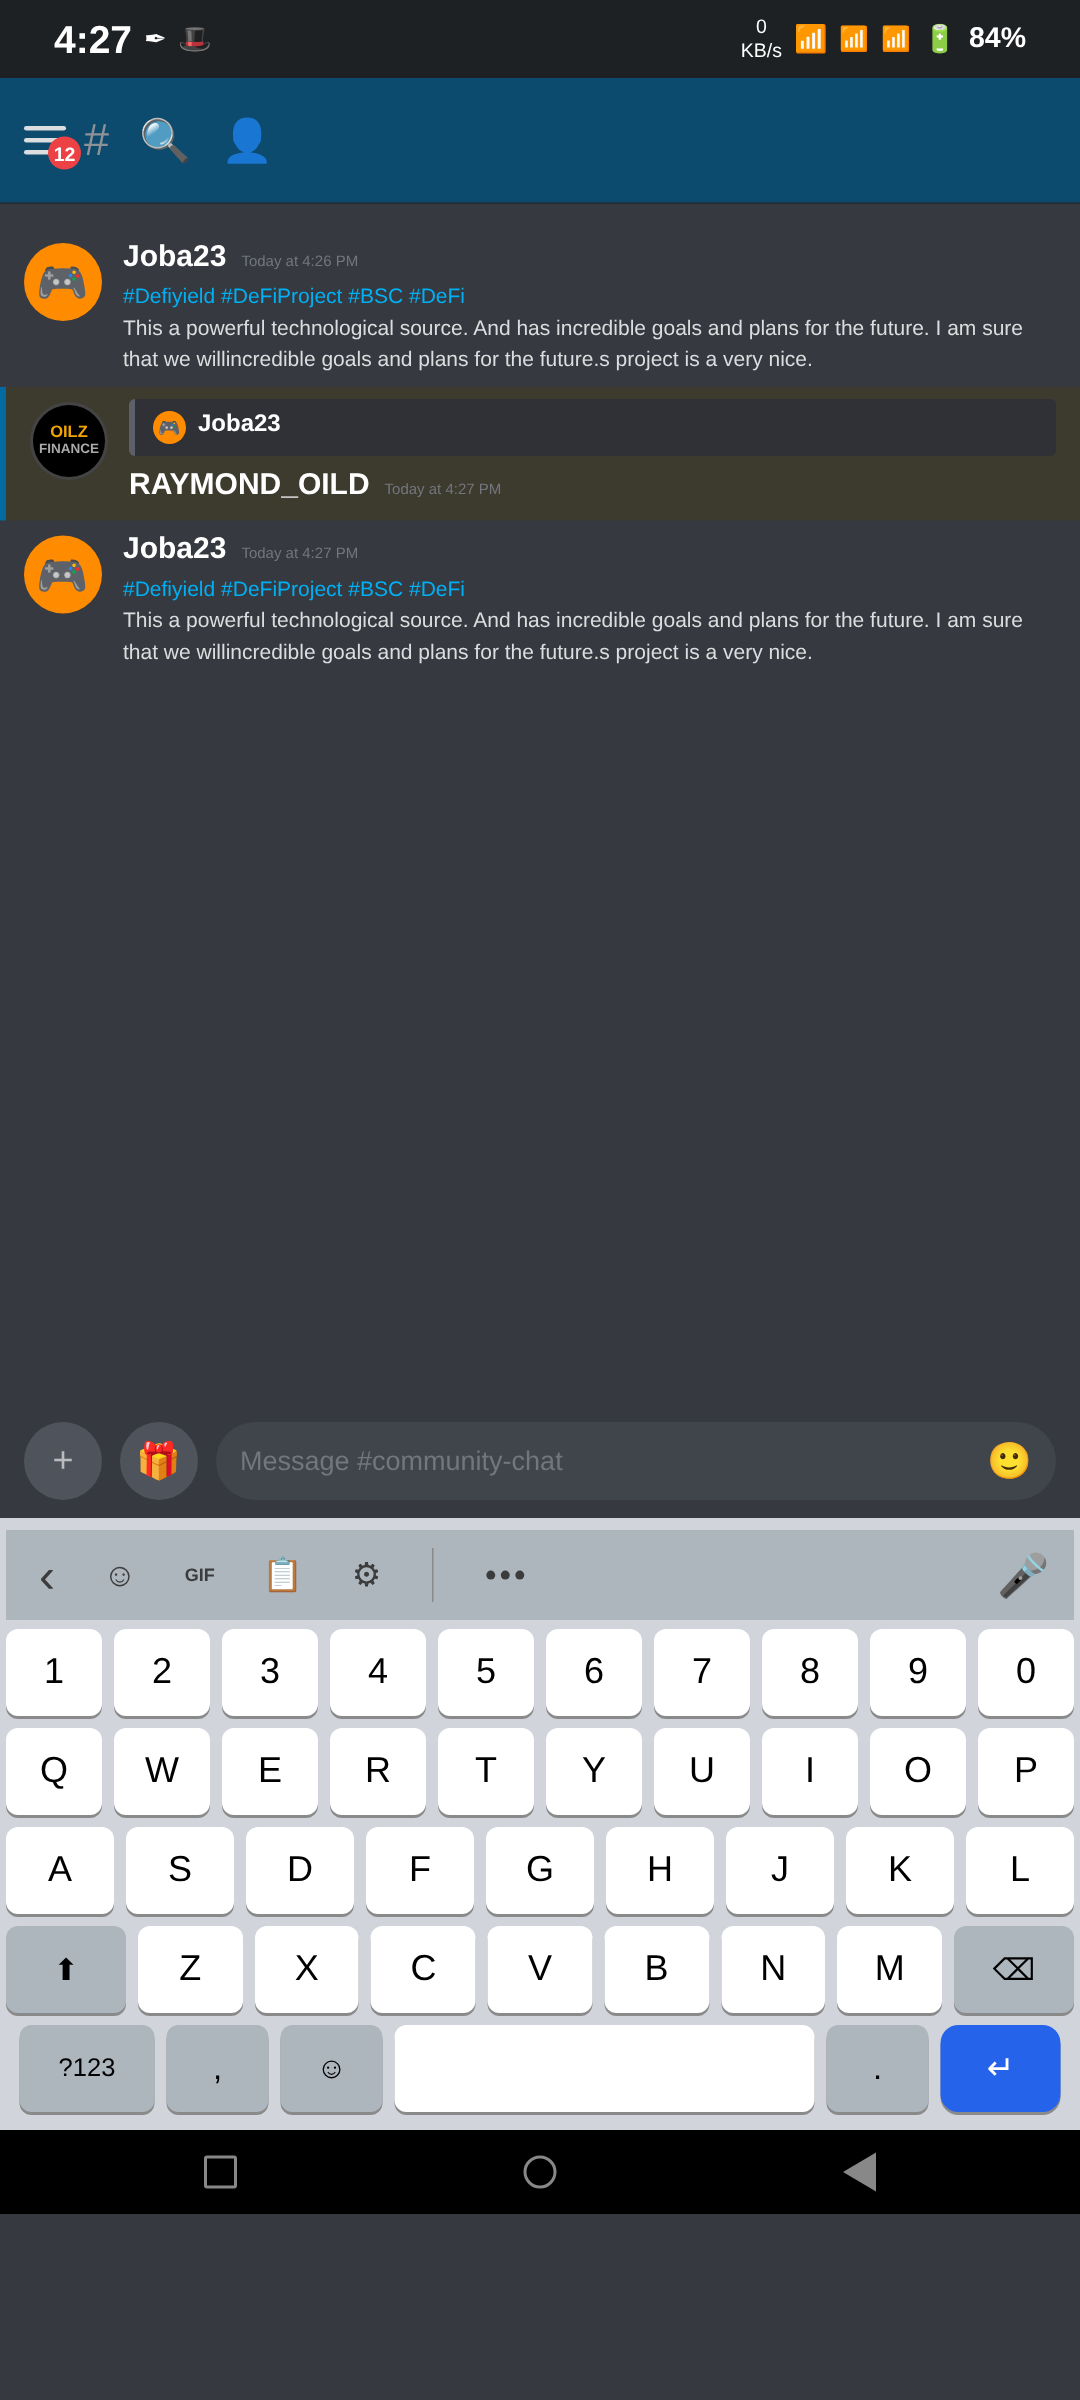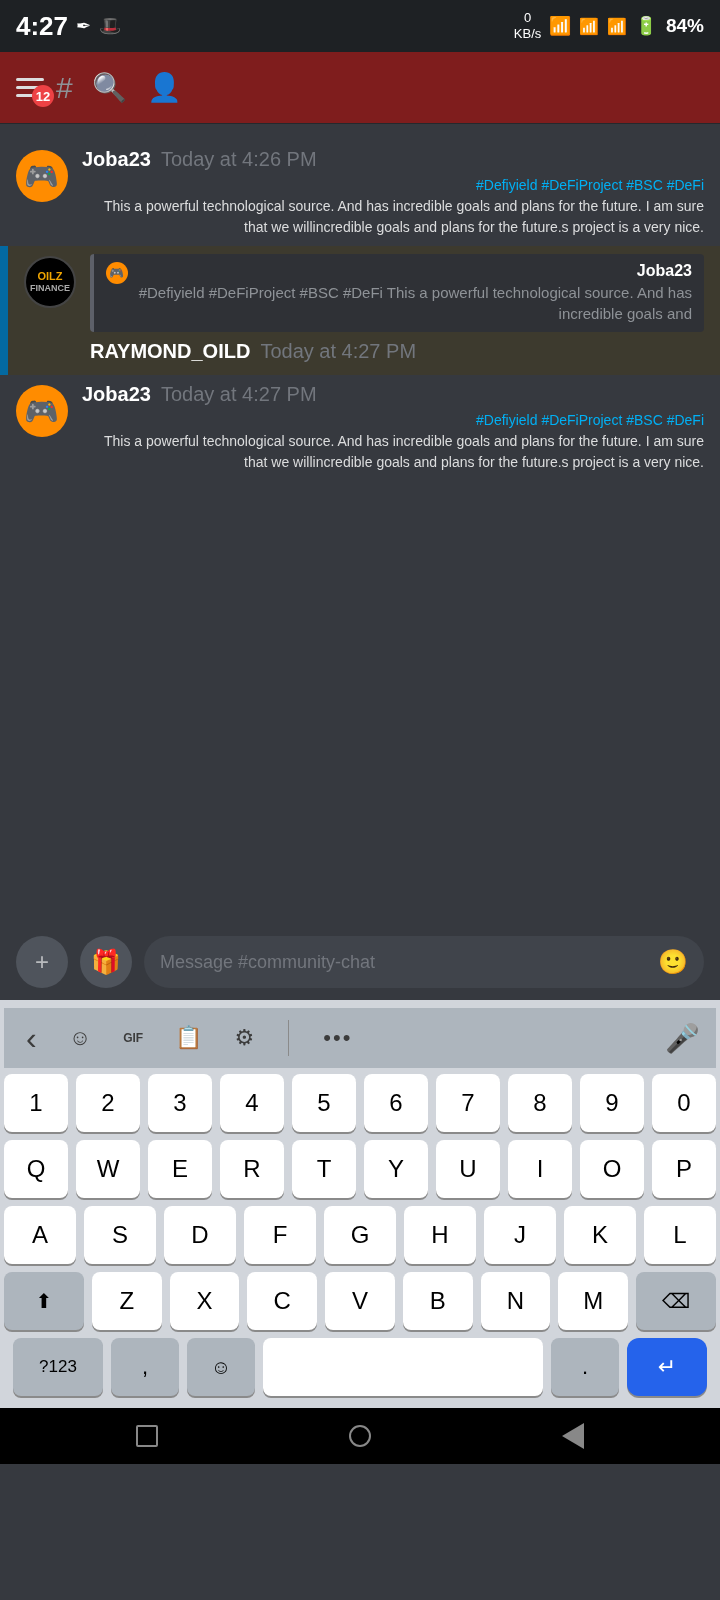--- a/index.html
+++ b/index.html
@@ -13,21 +13,21 @@
       overflow-x: hidden;
     }
 
     
     .status-bar {
       background: #1e2124;
       height: 52px;
       display: flex;
       align-items: center;
       justify-content: space-between;
-      padding: 0 16px;
+      padding: 0 36px;
     }
     .status-left {
       display: flex;
       align-items: center;
       gap: 8px;
     }
     .status-time {
       font-size: 26px;
       font-weight: 600;
       color: #fff;
@@ -45,22 +45,22 @@
     }
     .status-kb {
       font-size: 13px;
       text-align: center;
       line-height: 1.2;
       color: #fff;
     }
 
     
     .header {
-      background: #7f1d1d;
-      height: 72px;
+      background: #0c4a6e;
+      height: 84px;
       display: flex;
       align-items: center;
       padding: 0 16px;
       border-bottom: 1px solid #26282c;
       gap: 12px;
     }
     .header-menu {
       display: flex;
       flex-direction: column;
       gap: 5px;
@@ -150,38 +150,37 @@
     }
     .oilz-logo {
       font-size: 11px;
       font-weight: 900;
       color: #f0a500;
       text-align: center;
       line-height: 1;
     }
     .message-content {
       flex: 1;
-      text-align: right;
     }
     .message-header {
       display: flex;
       align-items: baseline;
       gap: 10px;
       margin-bottom: 4px;
     }
     .message-author {
       font-size: 20px;
       font-weight: 600;
       color: #fff;
     }
     .message-author.raymond {
       color: #fff;
     }
     .message-time {
-      font-size: 20px;
+      font-size: 10px;
       color: #72767d;
     }
     .message-text {
       font-size: 14px;
       line-height: 1.5;
       color: #dcddde;
     }
     .hashtag {
       color: #00b0f4;
     }
@@ -216,21 +215,21 @@
     .reply-text {
       font-size: 15px;
       color: #8e9297;
       margin-top: 2px;
       line-height: 1.4;
     }
 
     
     .message-highlighted {
       background: #3d3a2e;
-      border-left: 8px solid #0369a1;
+      border-left: 4px solid #0369a1;
     }
 
     
     .input-area {
       background: #36393f;
       padding: 12px 16px;
       display: flex;
       align-items: center;
       gap: 12px;
     }
@@ -454,21 +453,20 @@
       </div>
     </div>
     <div class="message-content">
 
       <div class="reply-block">
         <div class="reply-avatar">
           <span>🎮</span>
         </div>
         <div>
           <span class="reply-author">Joba23</span>
-          <div class="reply-text">#Defiyield #DeFiProject #BSC #DeFi This a powerful technological source. And has incredible goals and</div>
         </div>
       </div>
       <div class="message-header">
         <span class="message-author raymond">RAYMOND_OILD</span>
         <span class="message-time">Today at 4:27 PM</span>
       </div>
     </div>
   </div>
 
   <div class="message">

